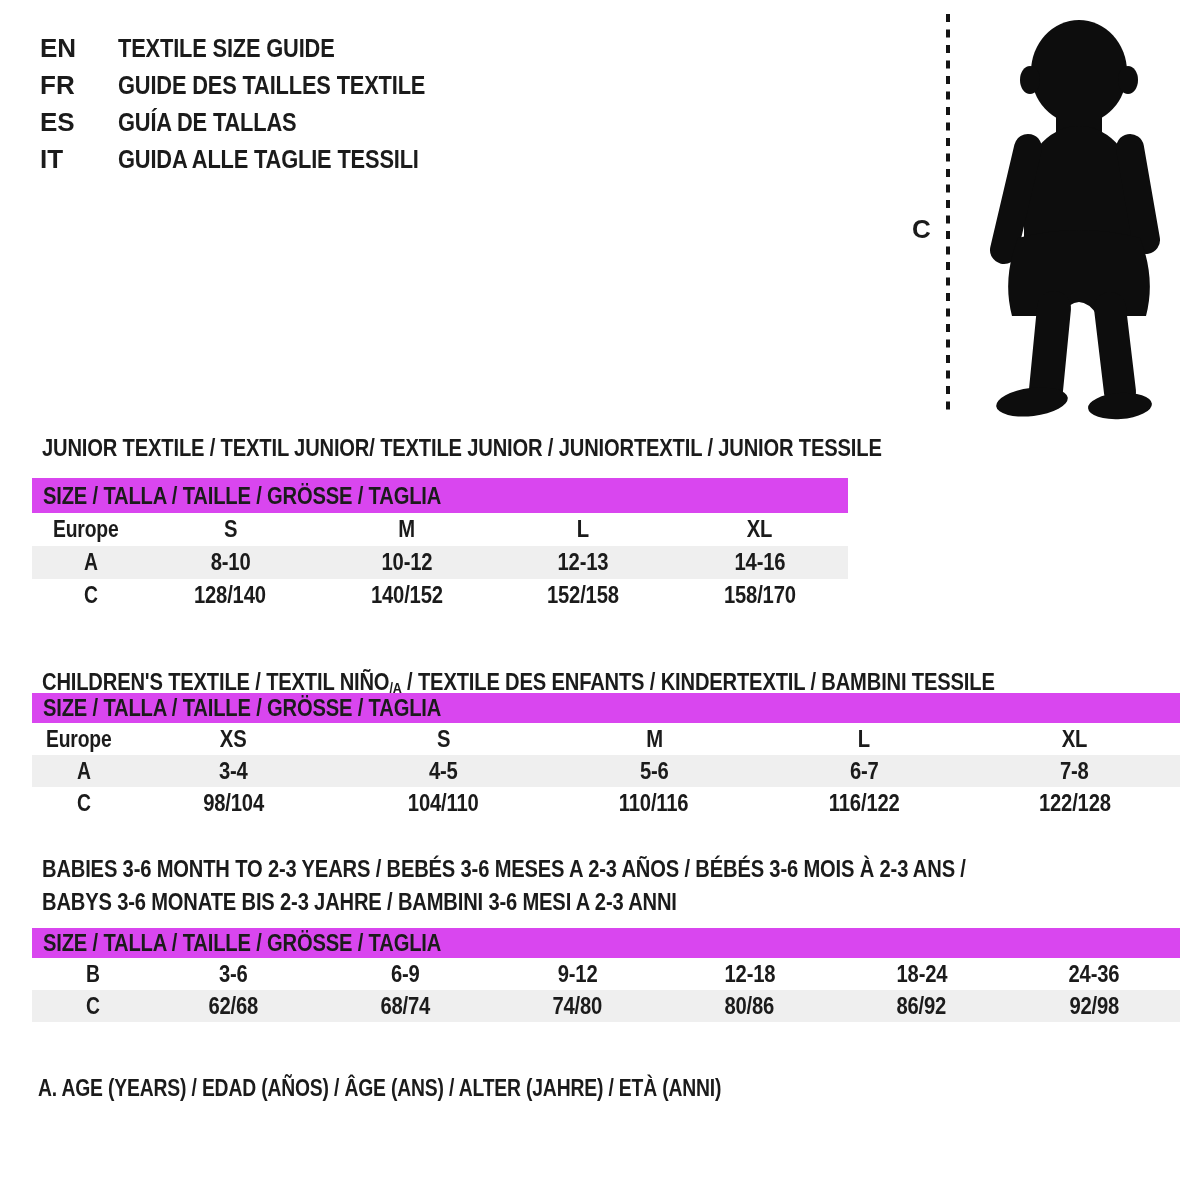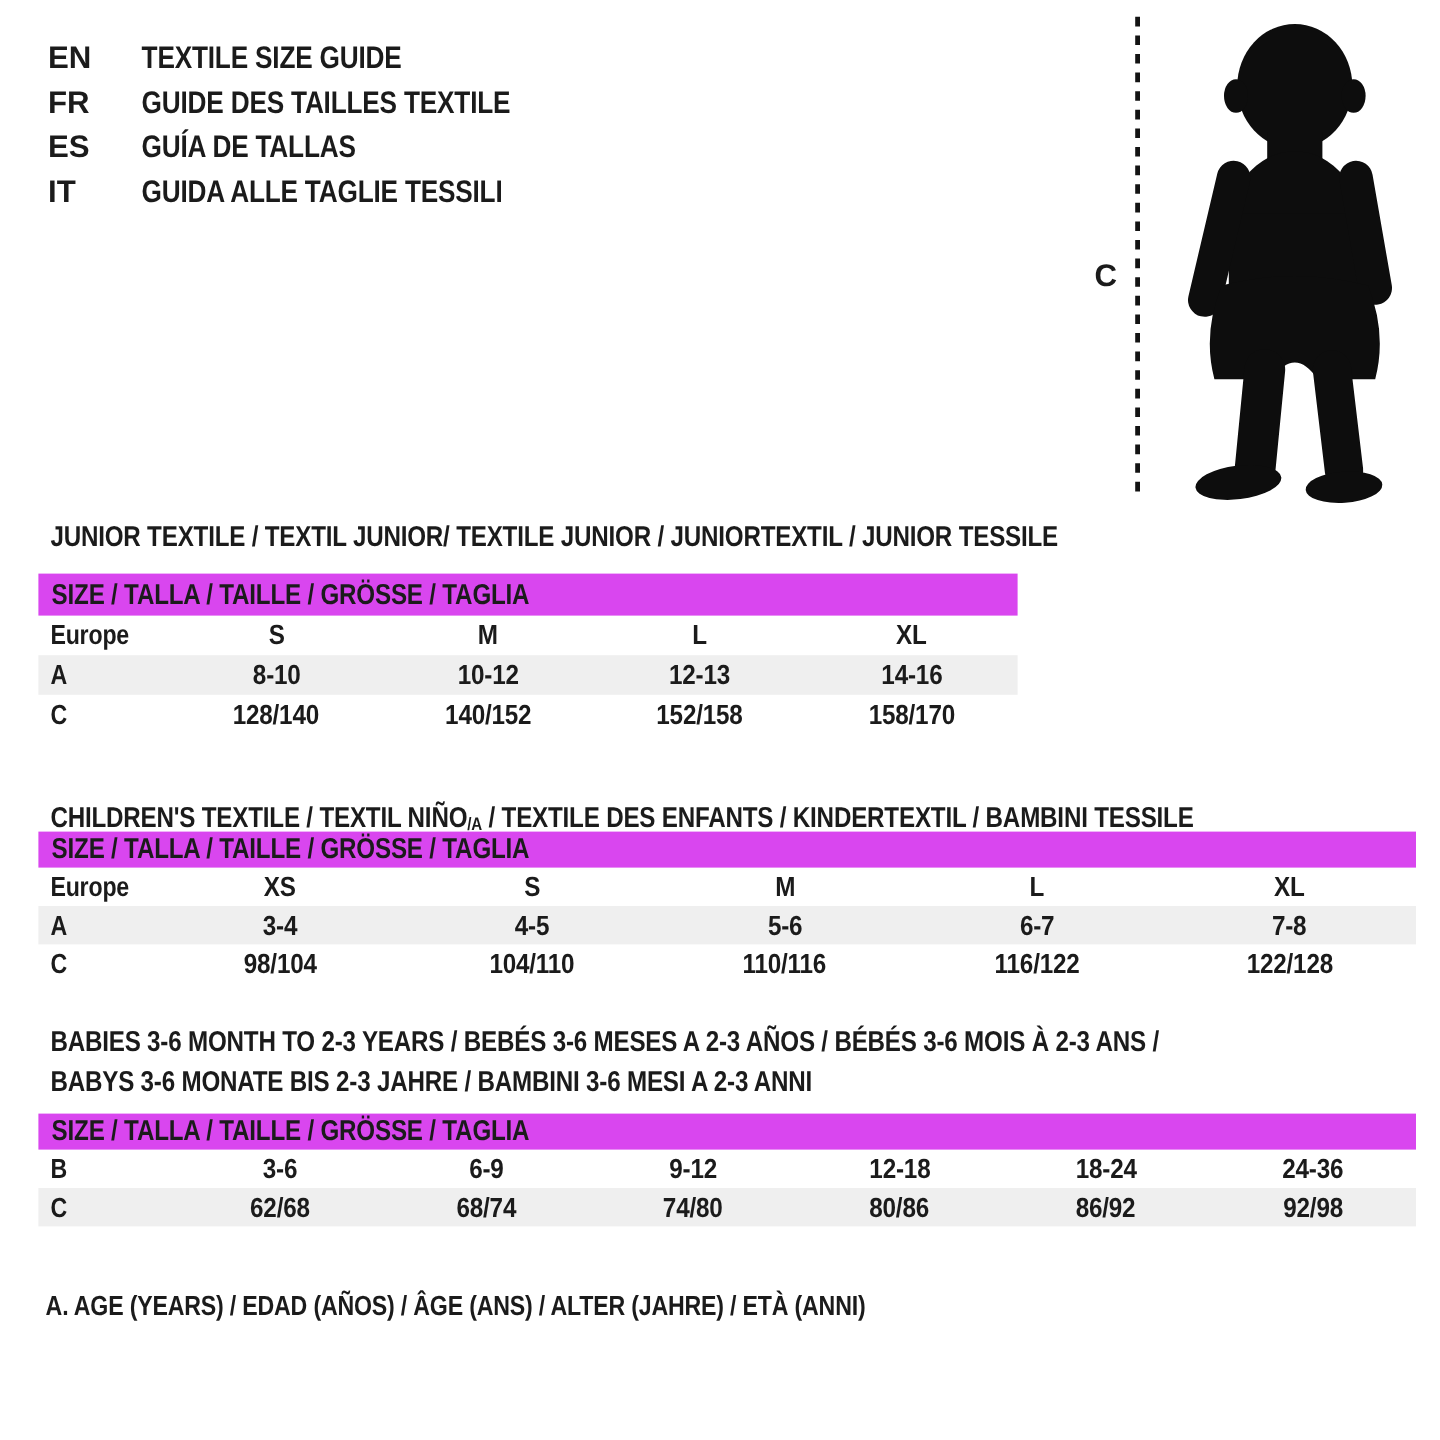--- a/index.html
+++ b/index.html
@@ -27,21 +27,21 @@
   .title-children{top:646px;margin-top:22px;}
   .title-babies-1{top:855px;}
   .title-babies-2{top:888px;}
   .sub-a{font-size:15px;vertical-align:-3px;}
 
   
   .tbl{position:absolute;left:32px;}
   .thead{background:#d946ef;display:flex;align-items:center;padding-left:11px;font-size:24px;}
   .trow{display:grid;align-items:center;font-size:23px;}
   .trow.alt{background:#efefef;}
-  .rlabel{padding-left:10px;text-align:left;}
+  .rlabel{padding-left:10px;text-align:center;}
   .cell{text-align:center;}
 
   .tbl-junior{top:478px;width:816px;}
   .tbl-junior .thead{height:35px;}
   .tbl-junior .trow{height:33px;grid-template-columns:110px repeat(4,1fr);}
 
   .tbl-children{top:693px;width:1148px;}
   .tbl-children .thead{height:30px;}
   .tbl-children .trow{height:32px;grid-template-columns:96px repeat(5,1fr);}
 

